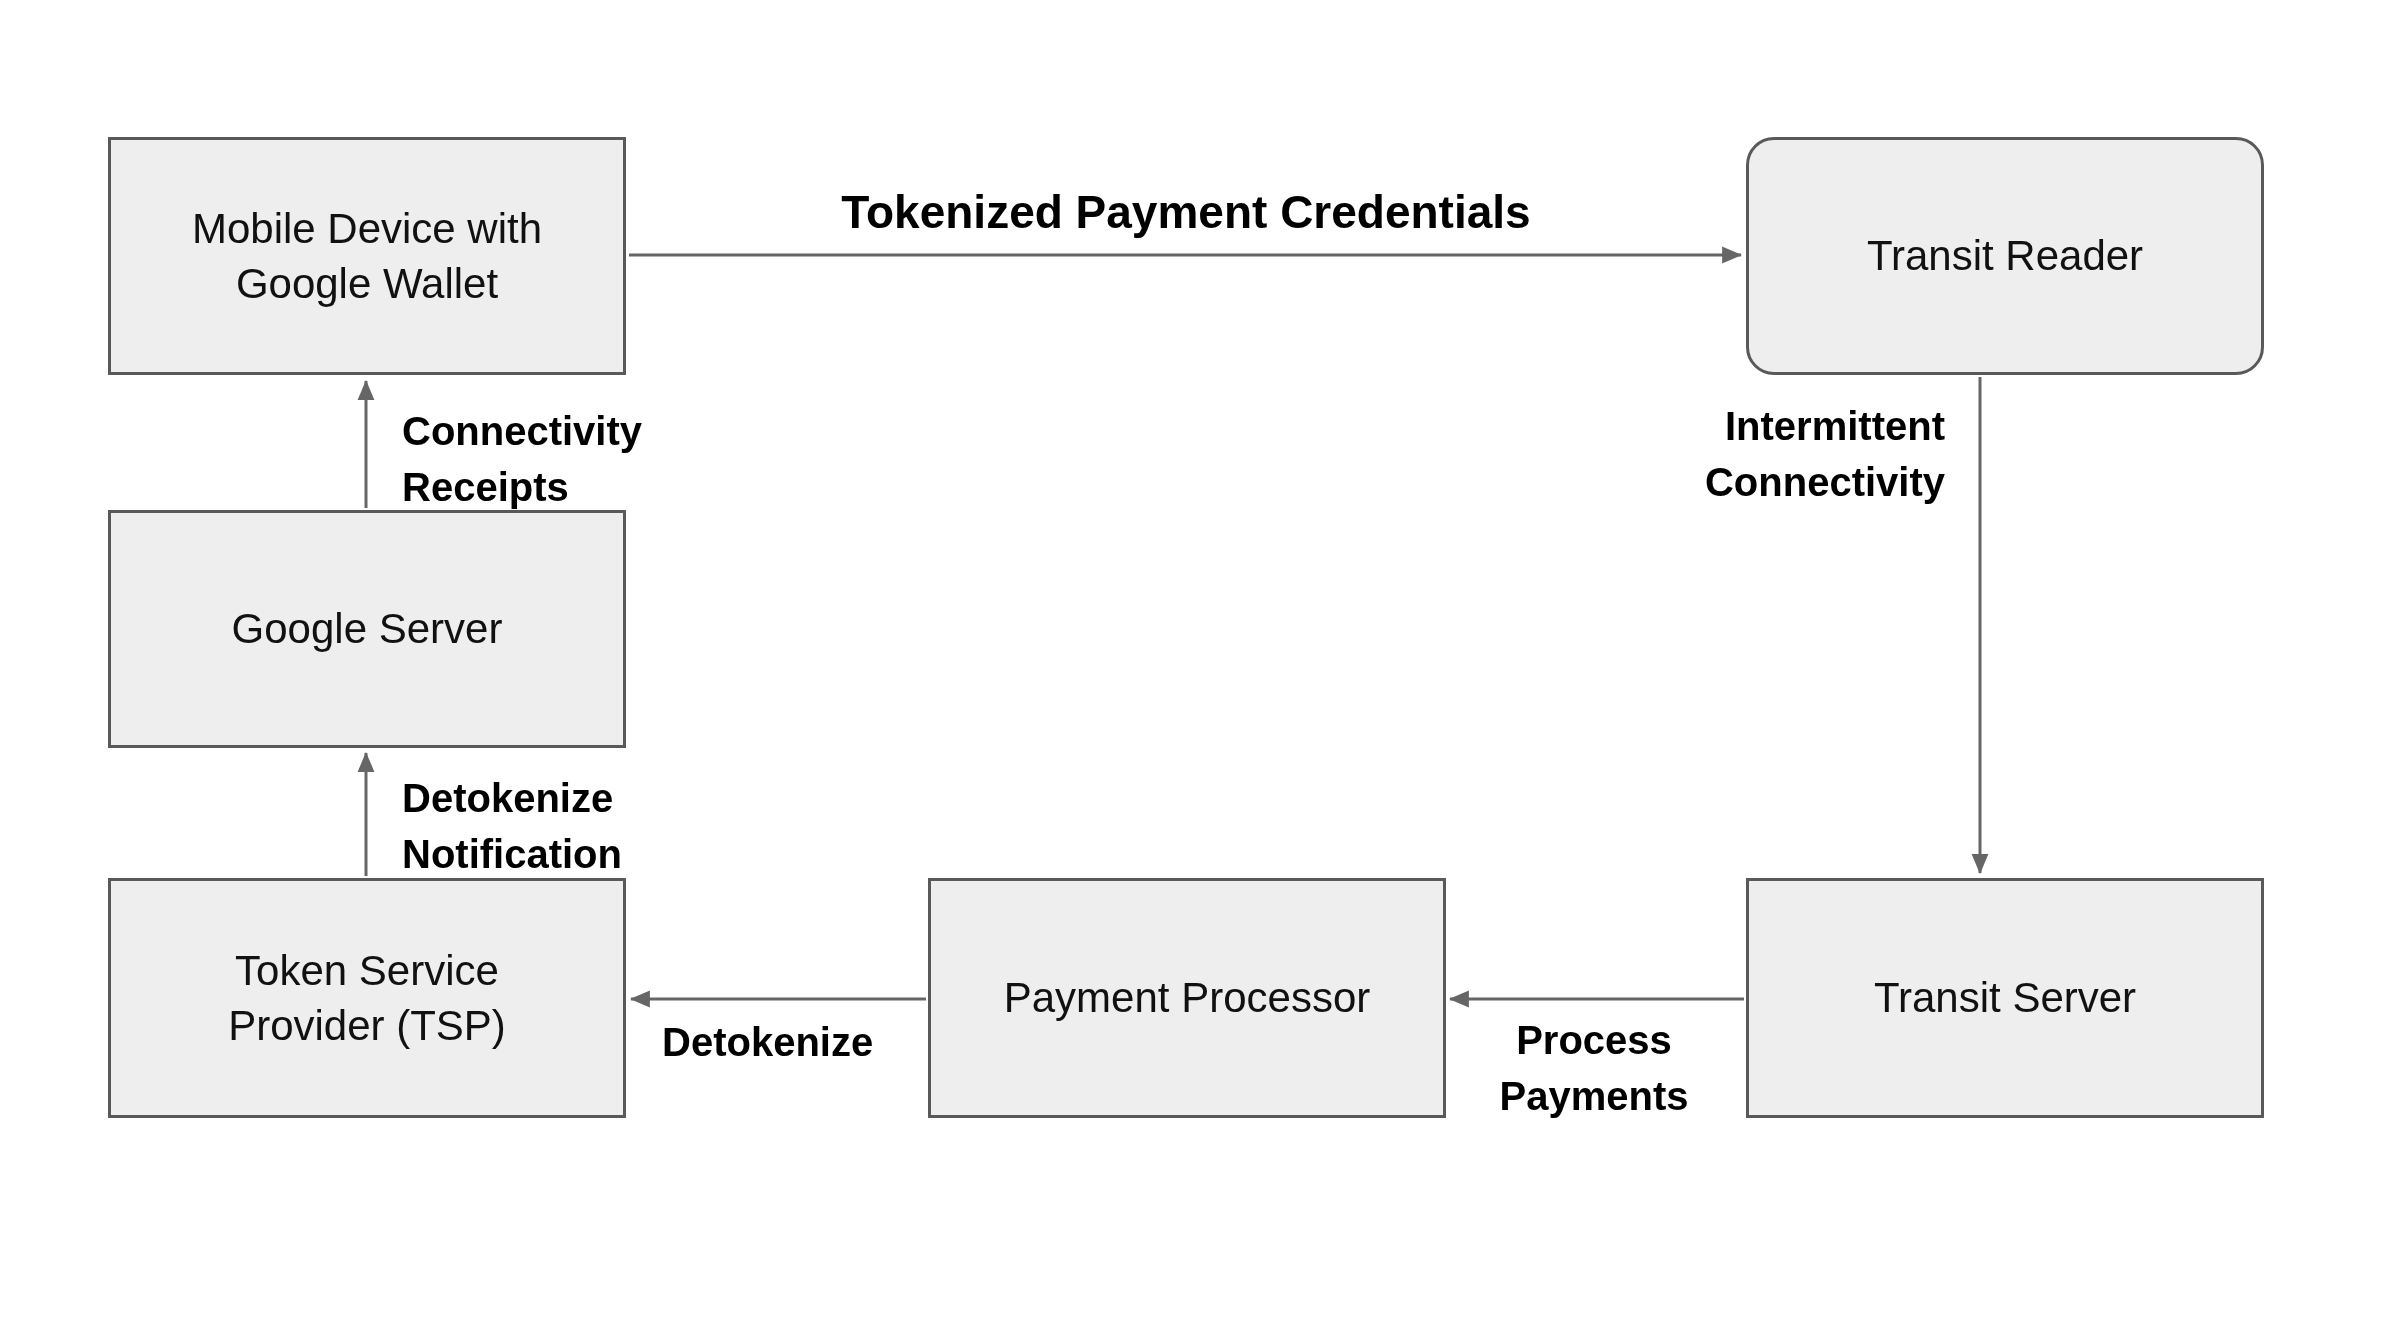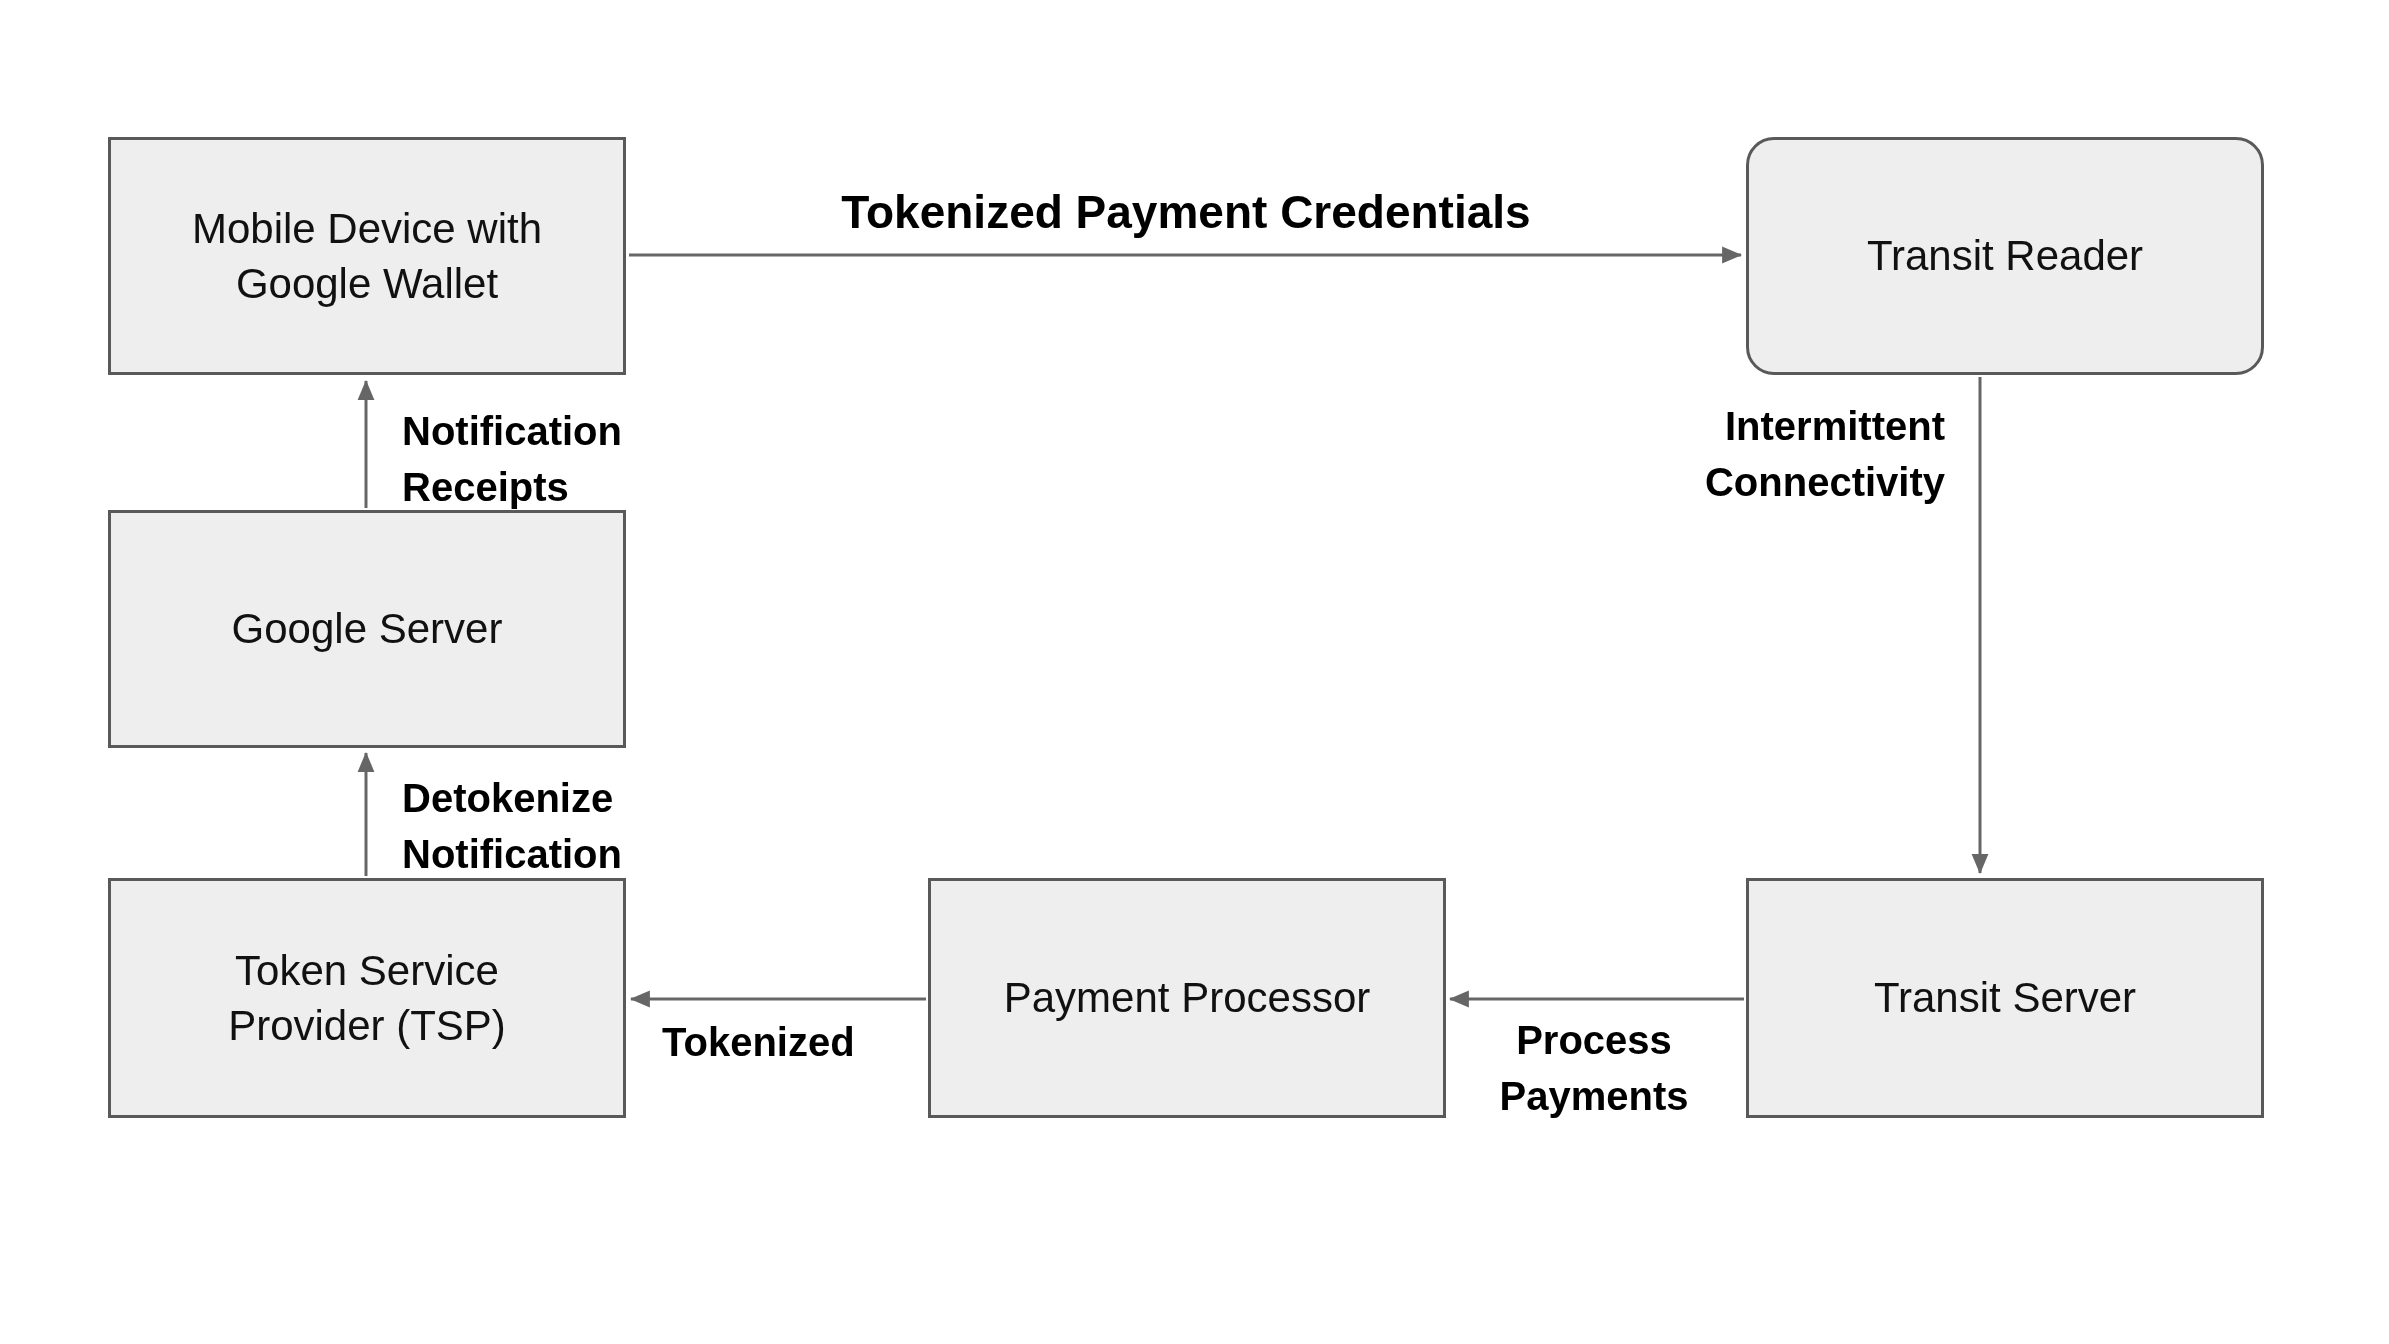--- a/index.html
+++ b/index.html
@@ -89,19 +89,19 @@
     <span class="node-label">Token Service Provider (TSP)</span>
   </div>
   <div class="node n-payment-proc">
     <span class="node-label">Payment Processor</span>
   </div>
   <div class="node n-transit-server">
     <span class="node-label">Transit Server</span>
   </div>
 
   <div class="edge-label el-tokenized">Tokenized Payment Credentials</div>
-  <div class="edge-label el-notification-receipts">Notification Receipts</div>
+  <div class="edge-label el-notification-receipts">Connectivity Receipts</div>
   <div class="edge-label el-intermittent">Intermittent Connectivity</div>
   <div class="edge-label el-transaction">Detokenize Notification</div>
-  <div class="edge-label el-detokenize">Tokenized</div>
+  <div class="edge-label el-detokenize">Detokenize</div>
   <div class="edge-label el-process-payments">Process Payments</div>
 
 </div>
 
 </body></html>

